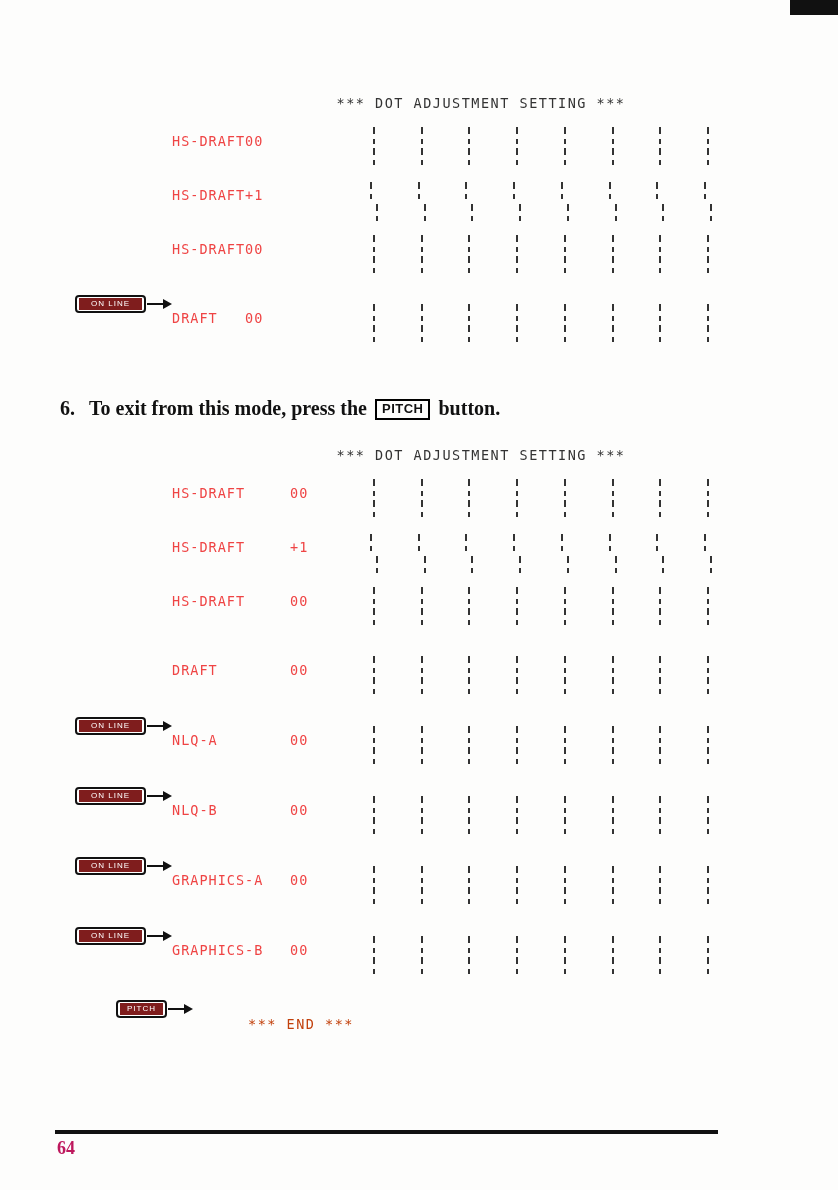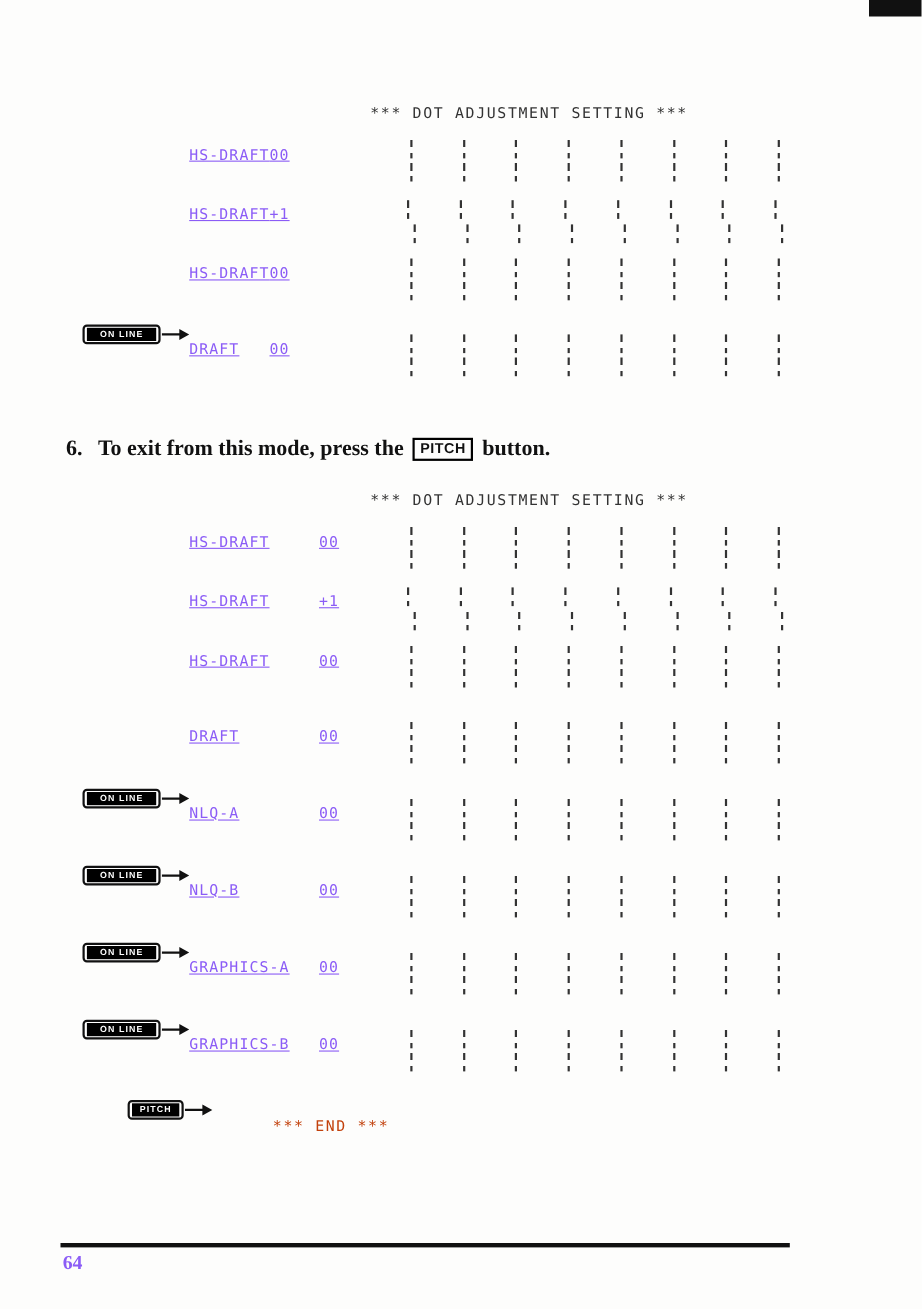--- a/index.html
+++ b/index.html
@@ -12,62 +12,62 @@
   .corner-mark { position:absolute; top:0; right:0; width:48px; height:15px; background:#111; }
 
   
   .printout { position:absolute; left:172px; width:600px; }
   .p1 { top:95px; }
   .p2 { top:447px; }
   .po-title { font-size:13.5px; letter-spacing:1.5px; color:#333; margin-left:18px; margin-bottom:16px; white-space:nowrap; height:16px;text-align:center; }
   .row { position:relative; display:flex; align-items:flex-start; height:54px; }
   .row.gap { margin-top:15px; }
   .row.tall { height:70px; }
-  .label, .value { display:inline-block; padding-top:6px; font-size:13.5px; letter-spacing:1px; color:#8b5cf6; white-space:nowrap;text-decoration:underline; }
+  .label, .value { display:inline-block; padding-top:6px; font-size:13.5px; letter-spacing:1px; color:#ef4444; white-space:nowrap; }
   .p1 .label { width:73px; }
   .p1 .value { width:125px; }
   .p2 .label { width:118px; }
   .p2 .value { width:80px; }
 
   
   .bars { display:flex; justify-content:space-between; width:342px; height:40px; }
   .bar-col { position:relative; width:8px; height:40px; }
   .seg { position:absolute; width:2px;
     background:repeating-linear-gradient(to bottom, #333 0 7px, transparent 7px 12px); }
   .seg.top { top:0; height:17px; left:3px; }
   .seg.bot { top:21px; height:17px; left:3px; }
   .bars[data-offset="1"] .seg.top { left:0; top:1px; }
   .bars[data-offset="1"] .seg.bot { left:6px; top:23px; }
 
   
   .callout { position:absolute; left:-97px; top:-9px; display:flex; align-items:center; }
   .panel-btn { display:inline-block; border:2px solid #111; border-radius:4px; padding:1px 2px; background:#fff; }
-  .panel-btn-inner { display:block; background:#000000; color:#fff;
-    font-family:"Liberation Sans", sans-serif; font-weight:bold; font-size:8px;
+  .panel-btn-inner { display:block; background:#7f1d1d; color:#fff;
+    font-family:"Liberation Sans", sans-serif; font-weight:normal; font-size:8px;
     letter-spacing:1px; padding:1px 12px; line-height:1.3; white-space:nowrap; }
   .pitch-callout { left:-56px; top:-6px; }
   .pitch-callout .panel-btn-inner { padding:1px 7px; }
   .arrow { display:block; margin-left:1px; }
 
   .endrow { position:relative; height:40px; margin-top:0; }
   .end-text { display:inline-block; margin-left:76px; margin-top:10px; font-size:13.5px; letter-spacing:1.5px; color:#c2410c; }
 
   
   .instruction { position:absolute; top:397px; left:60px;
     font-family:"Liberation Serif", serif; font-weight:bold; font-size:20px; color:#111;
     display:flex; align-items:baseline; white-space:nowrap; }
   .instr-num { margin-right:14px; }
   .inline-key { display:inline-block; border:2px solid #000; padding:0 5px;
     font-family:"Liberation Sans", sans-serif; font-weight:bold; font-size:13px;
     letter-spacing:0.5px; vertical-align:2px; margin:0 3px; line-height:1.3; }
 
   
   .bottom-rule { position:absolute; top:1130px; left:55px; width:663px; height:4px; background:#111; }
   .page-number { position:absolute; top:1138px; left:57px;
-    font-family:"Liberation Serif", serif; font-weight:bold; font-size:18px; color:#8b5cf6;text-align:center; }
+    font-family:"Liberation Serif", serif; font-weight:bold; font-size:18px; color:#be185d;text-align:center; }
 </style>
 </head>
 <body>
 
 <div class="sheet">
   <div class="corner-mark"></div>
 
   <section class="printout p1">
     <div class="po-title">*** DOT ADJUSTMENT SETTING ***</div>
 

